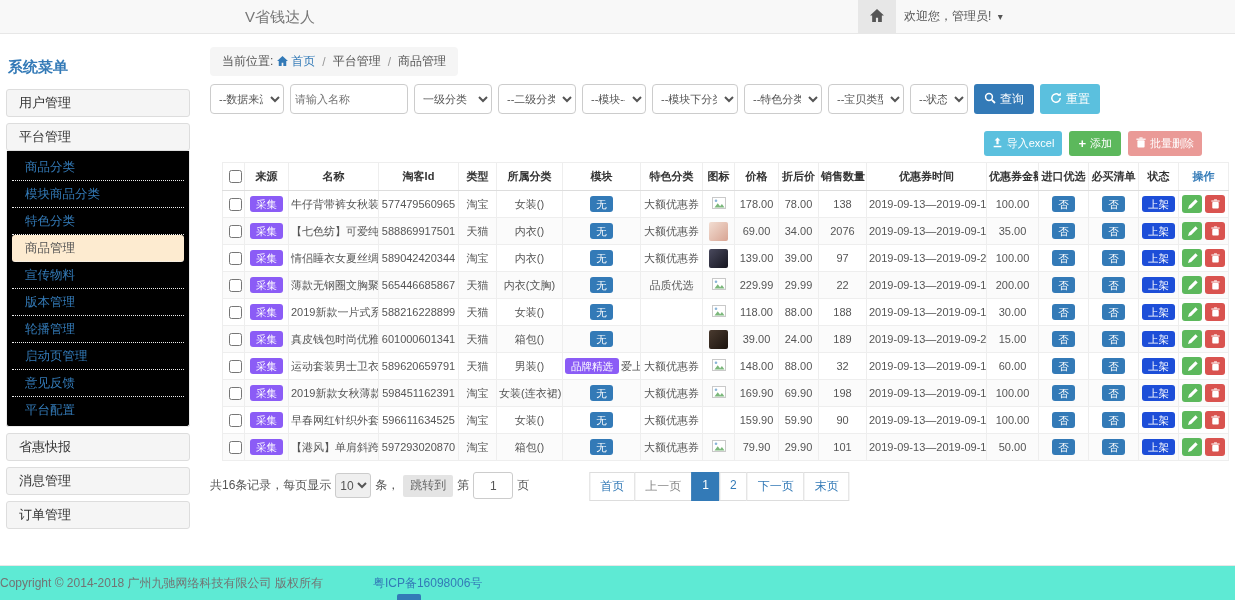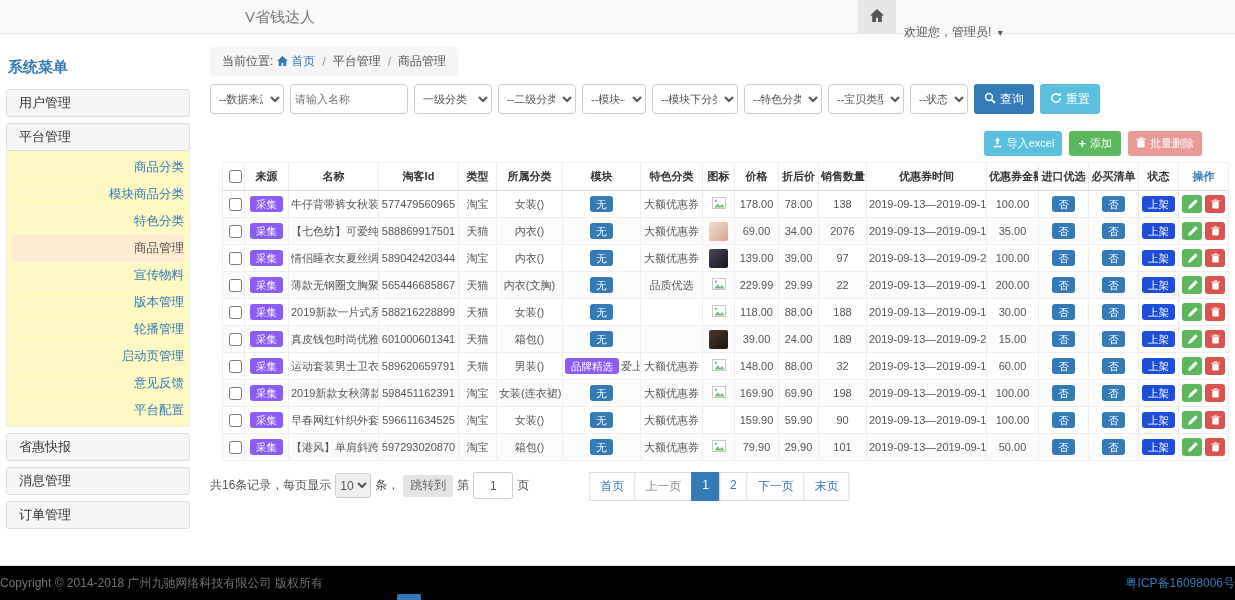--- a/index.html
+++ b/index.html
@@ -4,27 +4,27 @@
 <style>
   html,body{margin:0;padding:0;}
   body{
     width:1235px;height:600px;position:relative;overflow:hidden;
     background:#fff;font-family:"Liberation Sans","DejaVu Sans",sans-serif;color:#555;
   }
   
   .navbar{position:absolute;top:0;left:0;right:0;height:33px;background:#f8f8f8;border-bottom:1px solid #e7e7e7;}
   .nav-title{position:absolute;left:245px;top:0;line-height:33px;font-size:15px;color:#777;}
   .nav-home{position:absolute;left:858px;top:0;width:38px;height:33px;background:#e7e7e7;display:flex;align-items:center;justify-content:center;cursor:pointer;}
-  .nav-user{position:absolute;left:904px;top:16px;line-height:33px;font-size:12px;color:#555;cursor:pointer;}
+  .nav-user{position:absolute;left:904px;top:0;line-height:33px;font-size:12px;color:#555;cursor:pointer;}
   .caret{font-size:10px;color:#555;margin-left:3px;}
   
   .sidebar{position:absolute;left:6px;top:50px;width:184px;height:513px;overflow:hidden;}
   .sb-title{color:#337ab7;font-weight:bold;font-size:15px;padding:8px 2px 12px;}
   .sb-header{background:#f5f5f5;border:1px solid #ddd;border-radius:3px;height:26px;line-height:26px;padding-left:12px;font-size:13px;color:#333;margin-bottom:6px;cursor:pointer;}
-  .sb-items{border:1px solid #ececec;border-top:none;border-radius:0 0 3px 3px;margin:-6px 0 6px;padding:3px 5px 3px;background:#fef9c3;text-align:right;}
+  .sb-items{border:1px solid #ececec;border-top:none;border-radius:0 0 3px 3px;margin:-6px 0 6px;padding:3px 5px 3px;background:#000000;}
   .sb-item{height:26px;line-height:26px;padding-left:13px;font-size:12.5px;color:#337ab7;border-bottom:1px dotted #eee;cursor:pointer;}
   .sb-item:last-child{border-bottom:none;}
   .sb-item.active{background:#fdebd0;border-radius:3px;color:#555;}
   
   .main{position:absolute;left:210px;top:47px;width:1020px;}
   .breadcrumb{display:inline-flex;align-items:center;background:#f5f5f5;border-radius:4px;padding:6px 12px;font-size:12px;color:#555;}
   .breadcrumb .bc-home{color:#337ab7;display:inline-flex;align-items:center;gap:3px;cursor:pointer;margin-left:4px;}
   .bc-sep{color:#999;padding:0 7px;}
   .filter-row{margin-top:8px;display:flex;gap:6px;align-items:center;}
   .fsel,.finput{height:30px;border:1px solid #ccc;border-radius:4px;font-size:11px;color:#555;background:#fff;padding:0 4px;box-sizing:border-box;}
@@ -58,21 +58,21 @@
   .pag-row{margin-top:11px;position:relative;height:30px;font-size:12px;color:#555;}
   .pag-left{display:flex;align-items:center;gap:4px;}
   .pp-select{height:25px;border:1px solid #ccc;border-radius:3px;font-size:12px;color:#555;}
   .jump-btn{background:#e4e4e4;border:none;border-radius:2px;height:22px;padding:0 7px;font-size:12px;color:#666;cursor:pointer;font-family:inherit;}
   .jump-input{width:34px;height:23px;border:1px solid #ccc;border-radius:3px;font-size:12px;text-align:center;color:#555;}
   .pag-pages{position:absolute;left:50%;transform:translateX(-50%);top:0;display:flex;}
   .page-btn{border:1px solid #ddd;padding:5px 10px;font-size:12px;color:#337ab7;margin-left:-1px;cursor:pointer;background:#fff;}
   .page-btn.active{background:#337ab7;color:#fff;border-color:#337ab7;}
   .page-btn.muted{color:#888;}
   
-  .footer{position:absolute;top:565px;left:0;width:100%;height:35px;background:#000000;border-top:1px solid #e7e7e7;display:flex;align-items:center;justify-content:space-between;font-size:12px;color:#737373;z-index:5;}
+  .footer{position:absolute;top:565px;left:0;width:100%;height:35px;background:#5eead4;border-top:1px solid #e7e7e7;display:flex;align-items:center;justify-content:flex-start;font-size:12px;color:#737373;z-index:5;gap:48px;}
   .icp{color:#337ab7;cursor:pointer;margin-left:2px;}
   .blue-sliver{position:absolute;left:397px;top:594px;width:24px;height:6px;background:#337ab7;border-radius:2px 2px 0 0;z-index:6;}
 </style>
 </head>
 <body>
 
 <div class="navbar">
   <div class="nav-title">V省钱达人</div>
   <div class="nav-home">
     <span>

